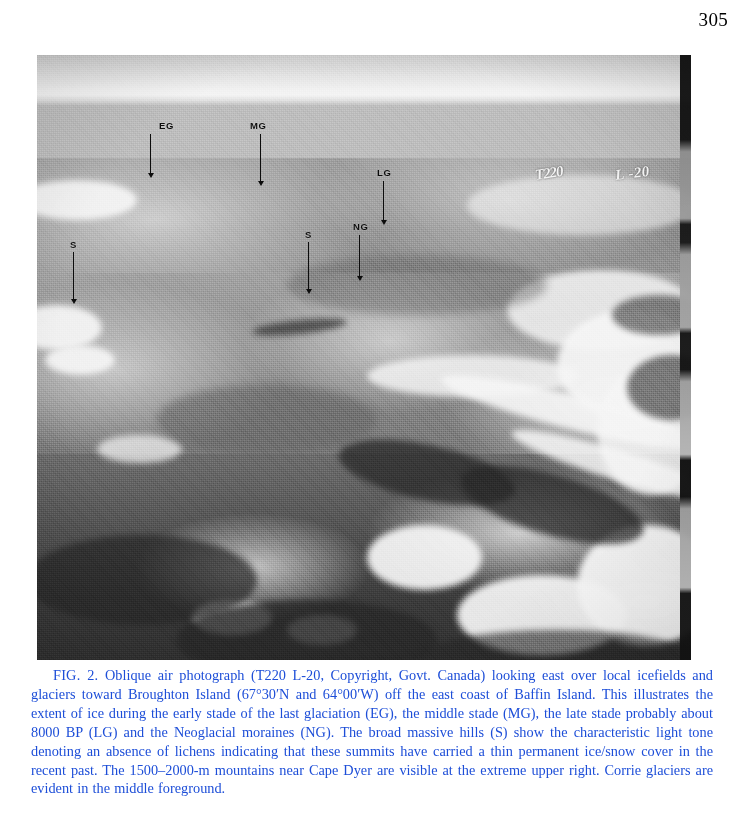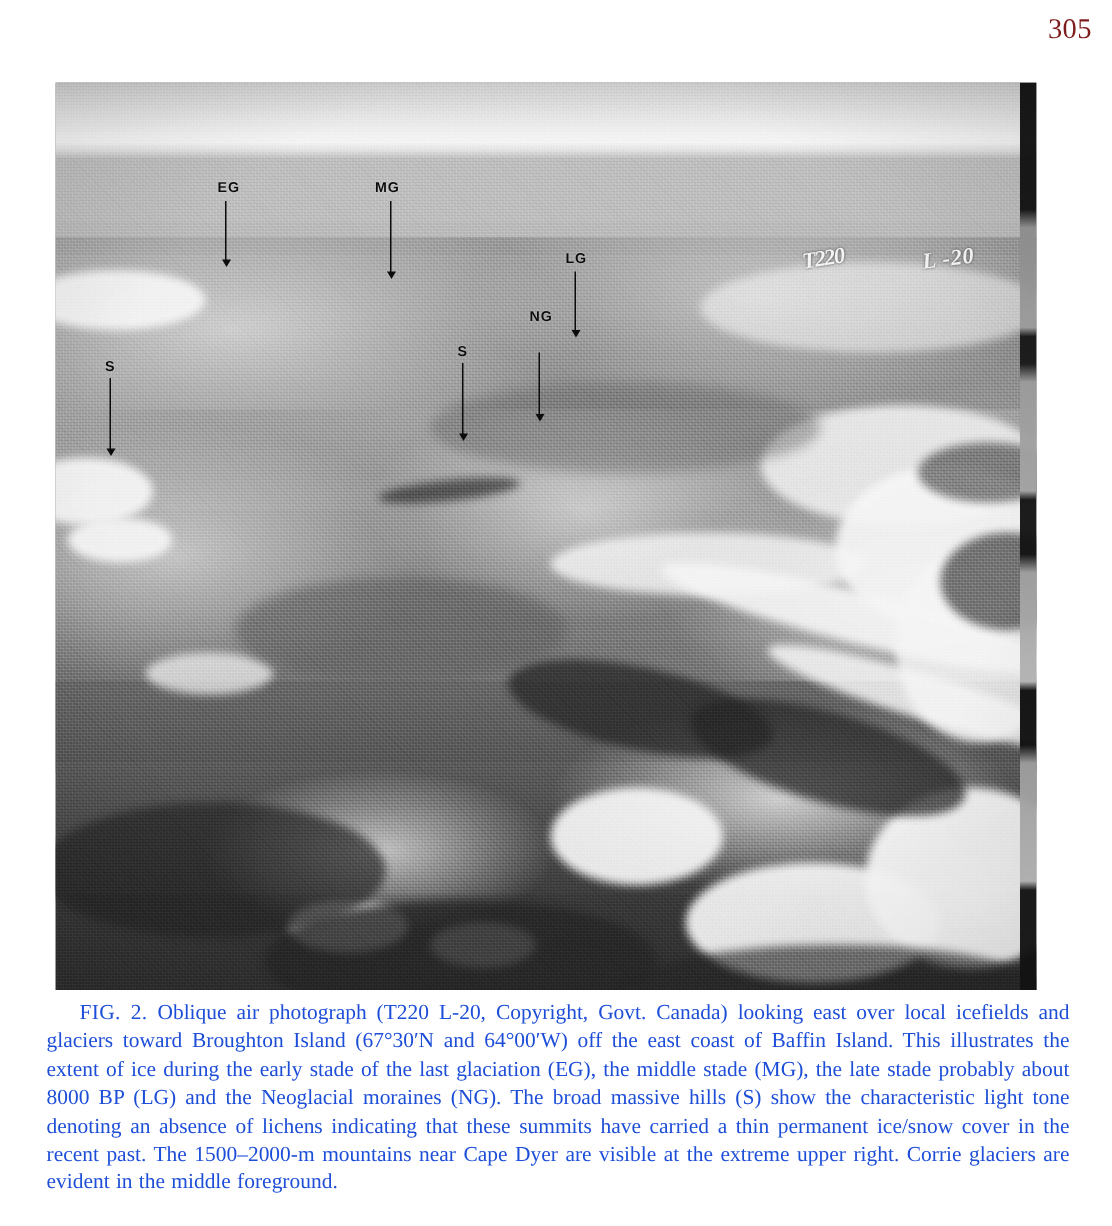--- a/index.html
+++ b/index.html
@@ -34,21 +34,21 @@
     letter-spacing: 1.45px;
     word-spacing: 3px;
     color: #262626;
     white-space: nowrap;
   }
   #running-head .rh-pageno {
     position: absolute;
     right: 13px; top: -5px;
     font-family: "Liberation Serif", serif;
     font-size: 19px;
-    color: #7f1d1d;
+    color: #000000;
     letter-spacing: 0.3px;
   }
 
   
   #figure-photo {
     position: absolute;
     left: 37px;
     top: 55px;
     width: 654px;
     height: 605px;
@@ -267,30 +267,30 @@
   <div class="dark" style="left:140px; top:545px; width:260px; height:80px; opacity:.78;"></div>
   <div class="dark" style="left:380px; top:575px; width:280px; height:60px; opacity:.6;"></div>
   <div class="dark" style="left:215px; top:265px; width:95px; height:14px; transform:rotate(-6deg); opacity:.65;"></div>
   <div class="midtone" style="left:120px; top:330px; width:220px; height:70px;"></div>
   <div class="midtone" style="left:250px; top:200px; width:260px; height:60px; opacity:.45;"></div>
 
   <div class="ph-layer" id="ph-grain"></div>
   <div class="ph-layer" id="ph-vignette"></div>
   <div id="ph-edge-strip"></div>
 
-  <span class="ph-annot" style="left:108px; top:66px;">EG</span>
+  <span class="ph-annot" style="left:122px; top:66px;">EG</span>
   <span class="ph-arrow" style="left:113px; top:79px; height:40px;"></span>
 
   <span class="ph-annot" style="left:213px; top:66px;">MG</span>
   <span class="ph-arrow" style="left:223px; top:79px; height:48px;"></span>
 
   <span class="ph-annot" style="left:340px; top:113px;">LG</span>
   <span class="ph-arrow" style="left:346px; top:126px; height:40px;"></span>
 
-  <span class="ph-annot" style="left:316px; top:152px;">NG</span>
+  <span class="ph-annot" style="left:316px; top:167px;">NG</span>
   <span class="ph-arrow" style="left:322px; top:180px; height:42px;"></span>
 
   <span class="ph-annot" style="left:33px; top:185px;">S</span>
   <span class="ph-arrow" style="left:36px; top:197px; height:48px;"></span>
 
   <span class="ph-annot" style="left:268px; top:175px;">S</span>
   <span class="ph-arrow" style="left:271px; top:187px; height:48px;"></span>
 
   <span id="ph-scrawl-t220" style="left:498px; top:110px;">T220</span>
   <span id="ph-scrawl-l20" style="left:578px; top:110px;">L -20</span>

